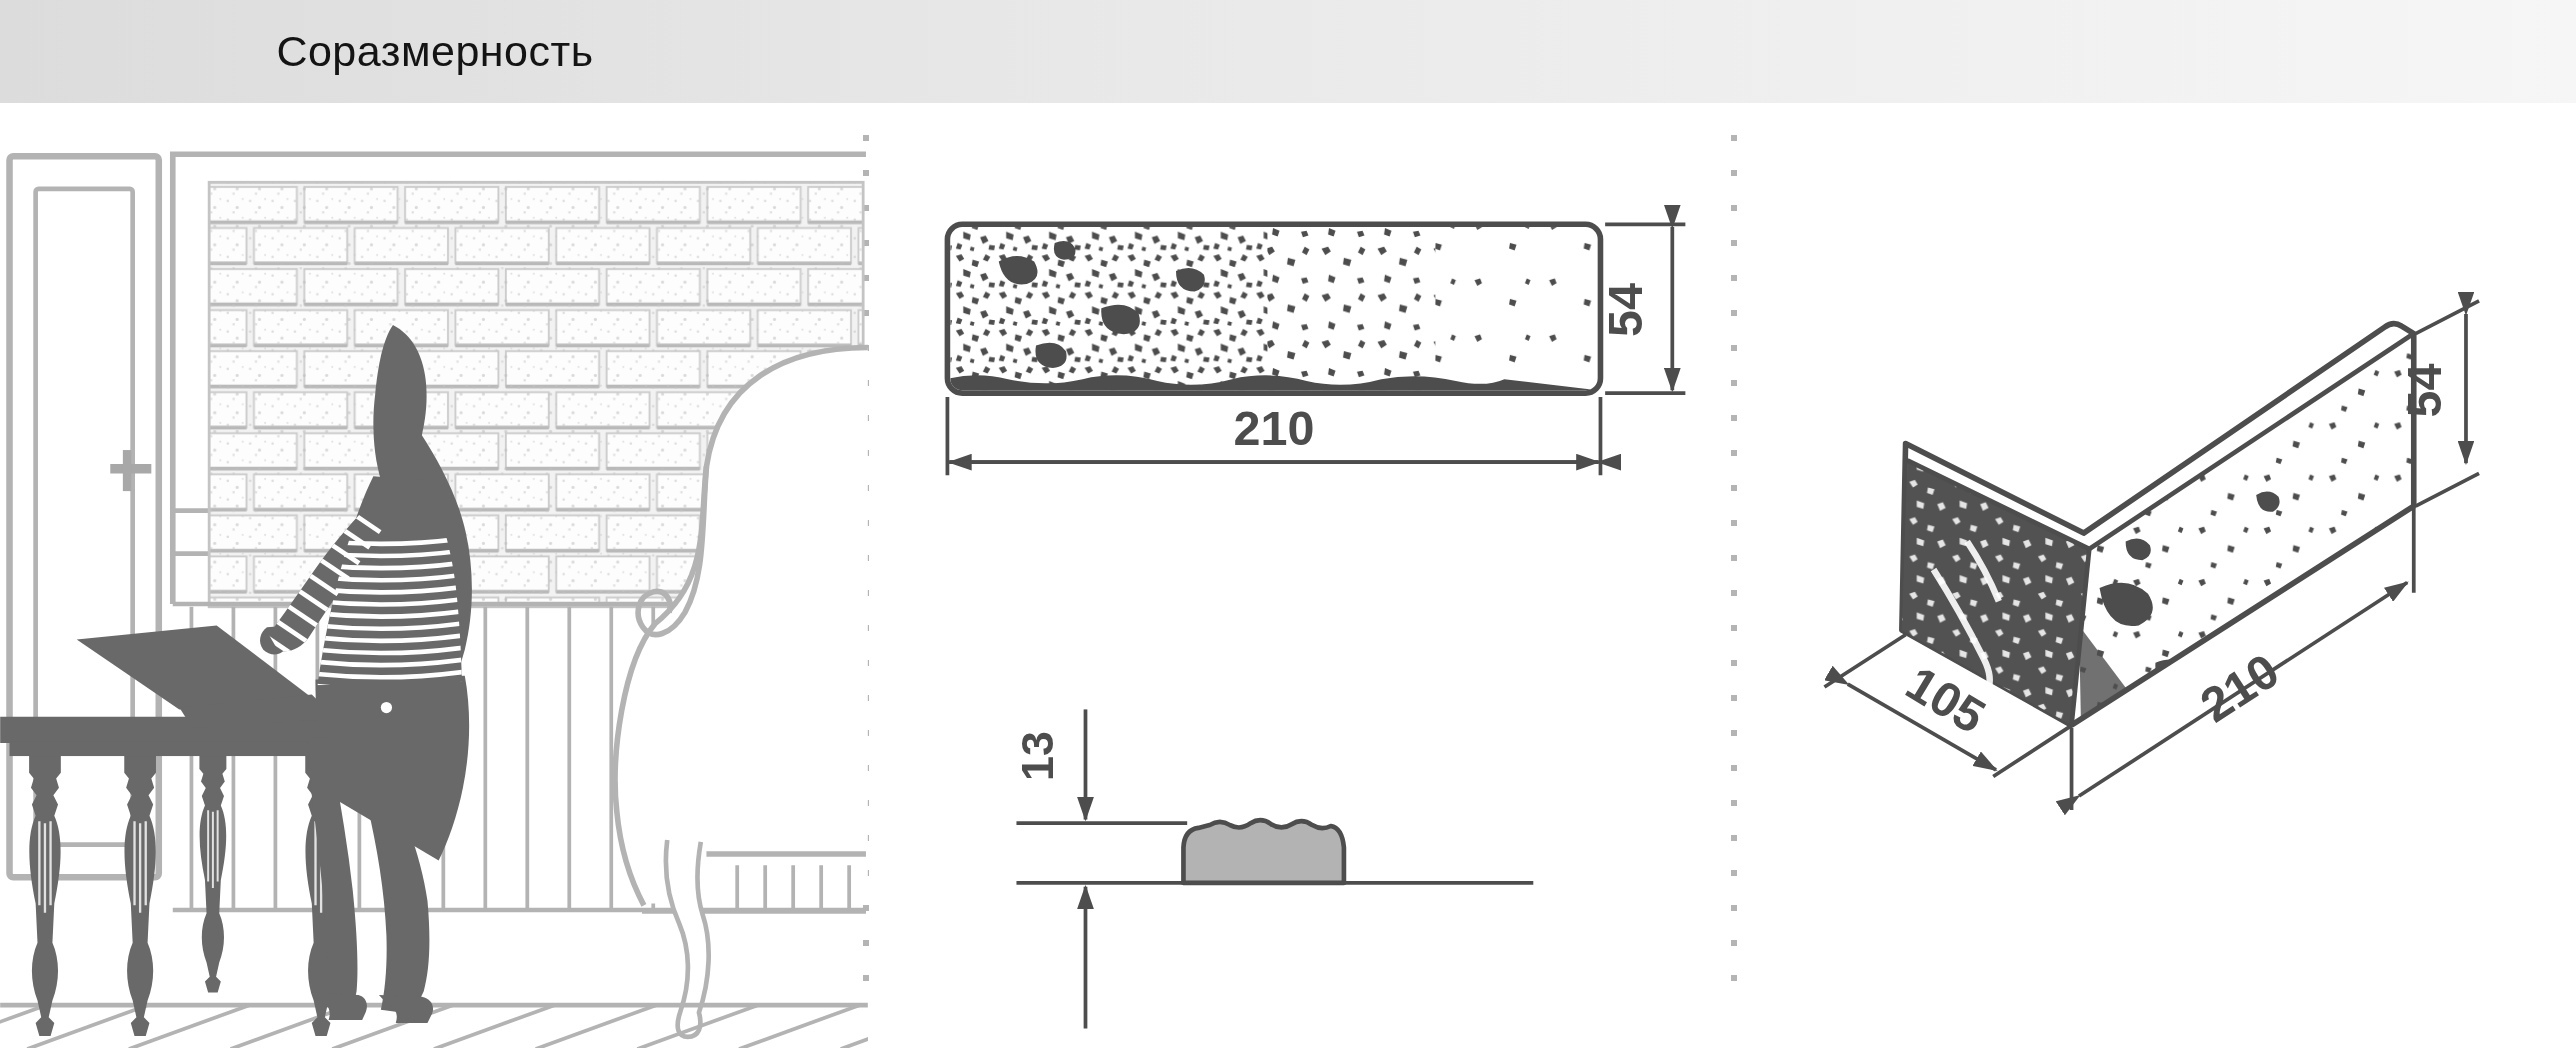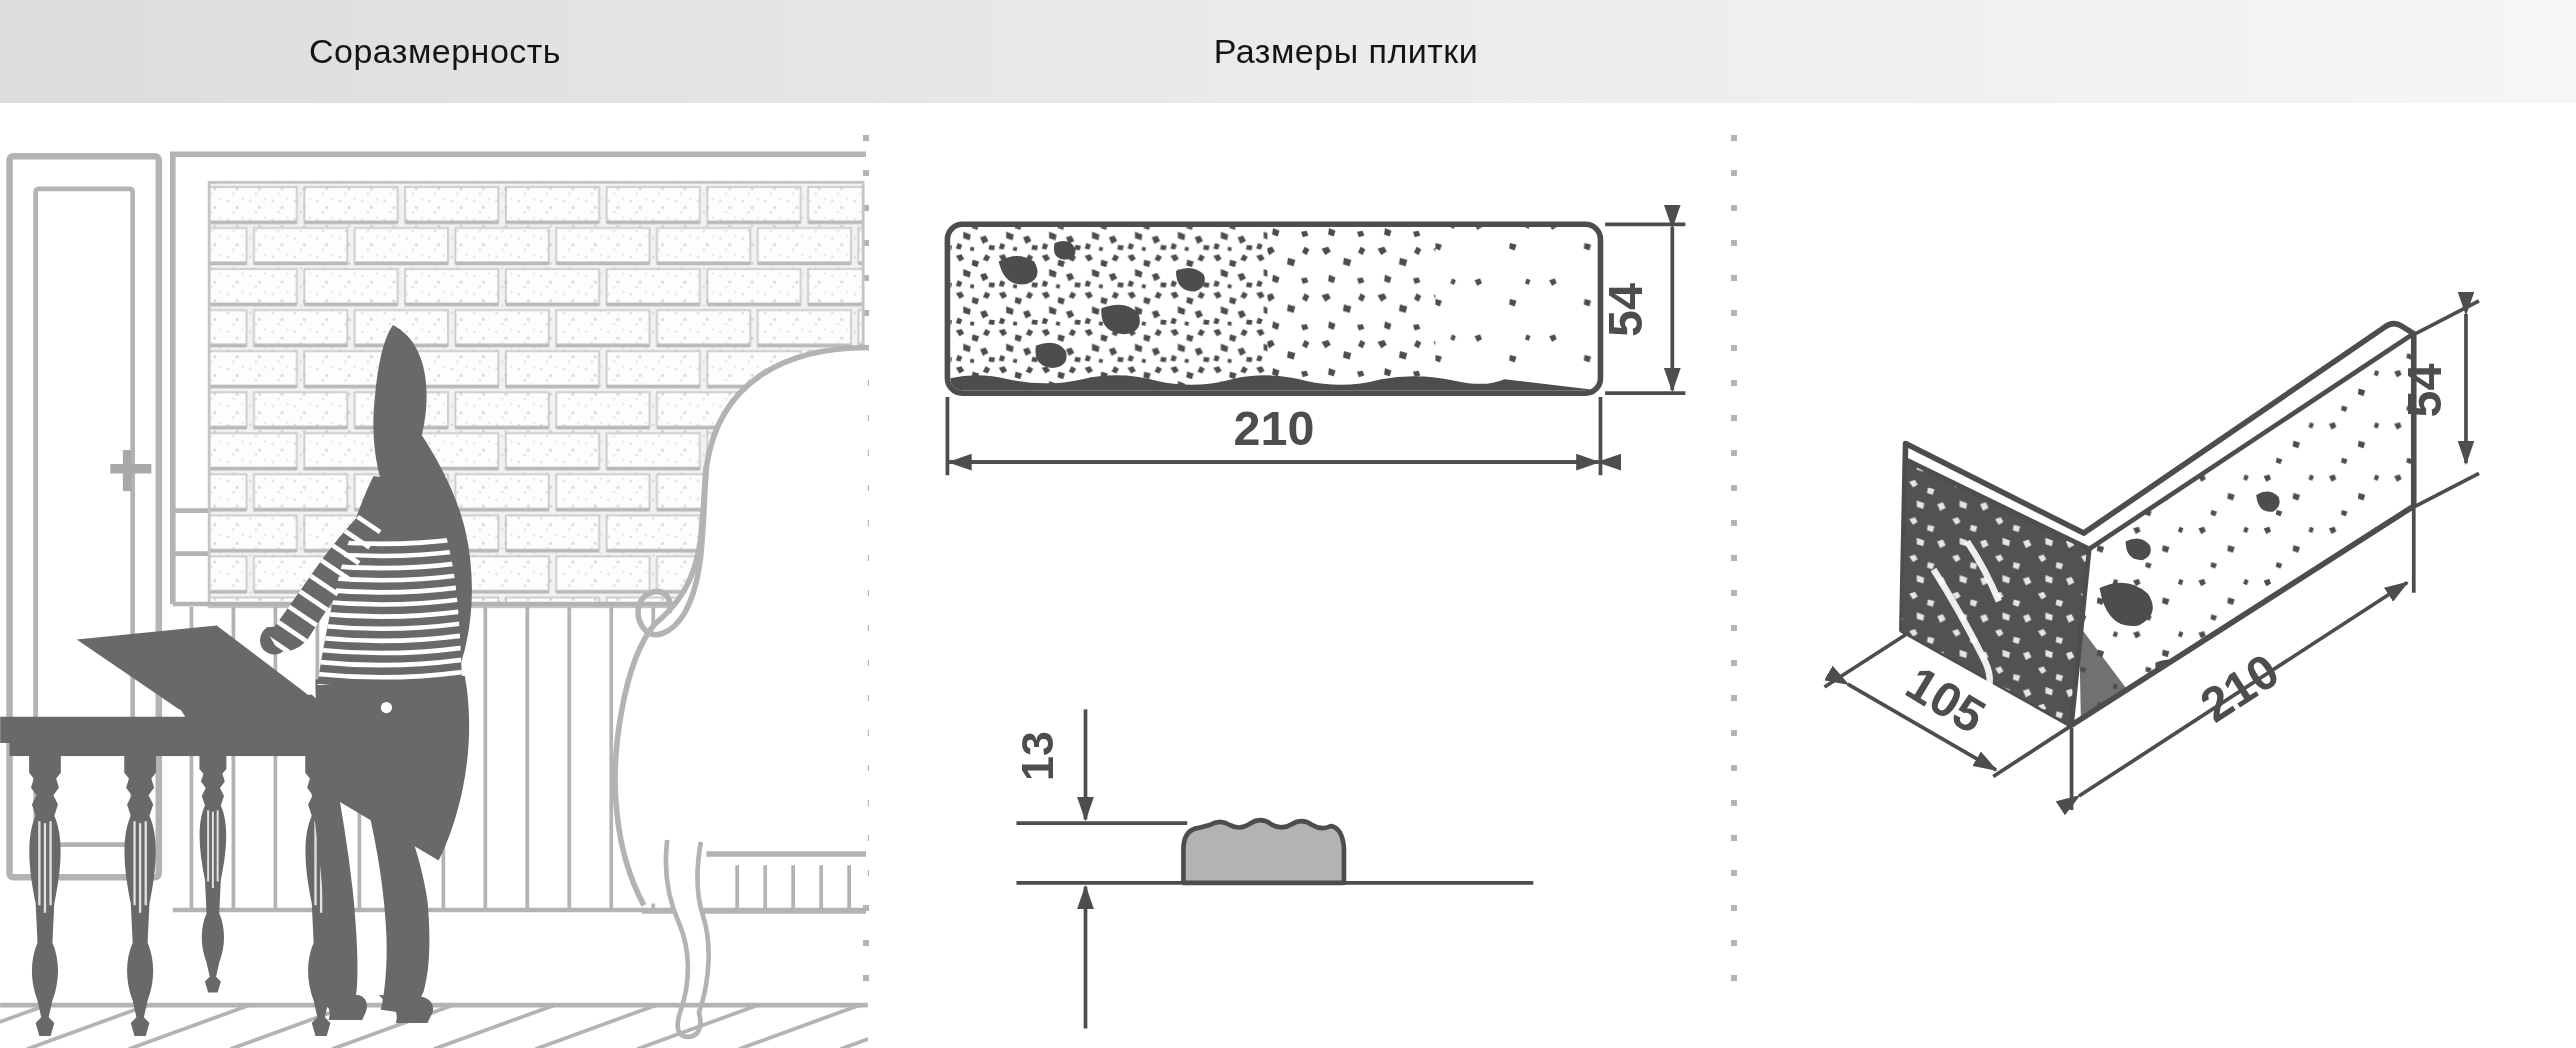--- a/index.html
+++ b/index.html
@@ -1,40 +1,39 @@
 <!DOCTYPE html>
 <html style="font-size:15px"><head>
 <meta charset="utf-8">
 <style>
   html,body{margin:0;padding:0;background:#fff;}
   #stage{position:relative;width:2576px;height:1049px;background:#fff;overflow:hidden;
          font-family:"Liberation Sans",sans-serif;}
   .header-band{position:absolute;left:0;top:0;width:2576px;height:103px;
       background:linear-gradient(90deg,#dcdcdc 0%,#e9e9e9 45%,#f6f6f6 100%);}
   .sec-title{position:absolute;top:51px;transform:translate(-50%,-50%);
-      font-size:34px;color:#141414;white-space:nowrap;letter-spacing:0.5px;}
+      font-size:43px;color:#141414;white-space:nowrap;letter-spacing:0.5px;}
   #title-1{left:435px;} #title-2{left:1346px;} #title-3{left:2162px;}
   .dot-sep{position:absolute;top:135px;height:854px;width:5.6px;
       background:repeating-linear-gradient(180deg,#b4b4b4 0 5.6px,transparent 5.6px 35px);}
   #sep-1{left:863px;} #sep-2{left:1731px;}
   .scene{position:absolute;top:103px;}
   #scene-a{left:0;} #scene-b{left:868px;} #scene-c{left:1734px;}
   text.dim{font-family:"Liberation Sans",sans-serif;font-weight:bold;font-size:52px;
       fill:#4d4d4d;text-anchor:middle;}
   .ln{stroke:#4d4d4d;stroke-width:4;fill:none;}
   .lt{stroke:#b3b3b3;fill:none;}
 </style>
 </head>
 <body>
 
 <div id="stage">
 
   <div class="header-band"></div>
   <div class="sec-title" id="title-1">Соразмерность</div>
-  <div class="sec-title" id="title-2">Размеры плитки</div>
 
   <div class="dot-sep" id="sep-1"></div>
   <div class="dot-sep" id="sep-2"></div>
 
   <svg class="scene" id="scene-a" width="868" height="946" viewBox="0 0 930 1014">
     <defs>
       <pattern id="spkWall" width="24" height="20" patternUnits="userSpaceOnUse">
         <circle cx="4" cy="5" r="1.4" fill="#c2c2c2"></circle>
         <circle cx="14" cy="12" r="1.7" fill="#bdbdbd"></circle>
         <circle cx="20" cy="3" r="1.1" fill="#c8c8c8"></circle>

